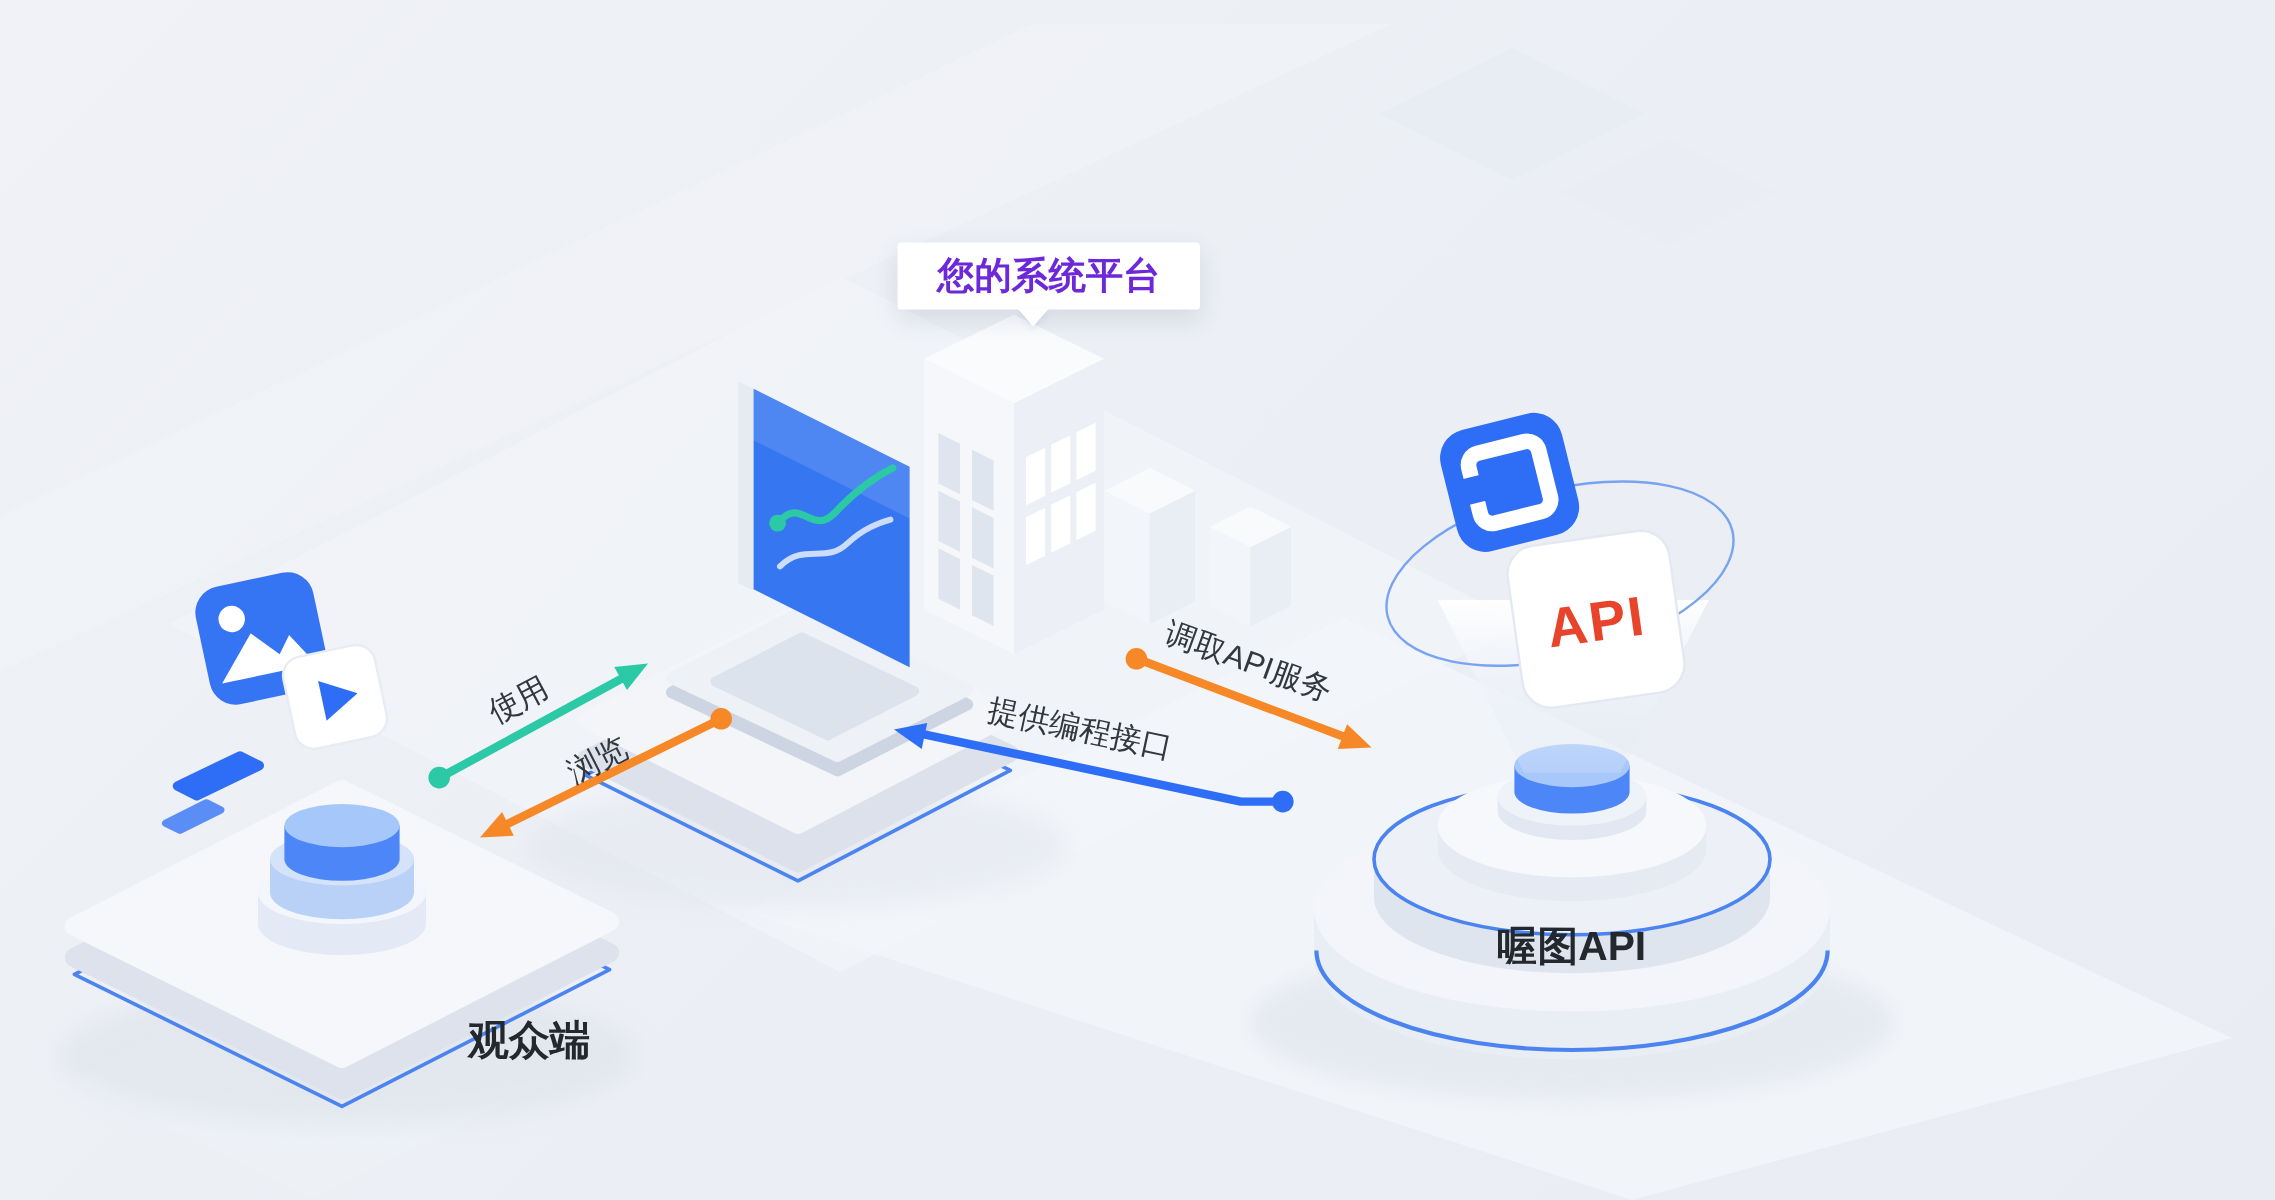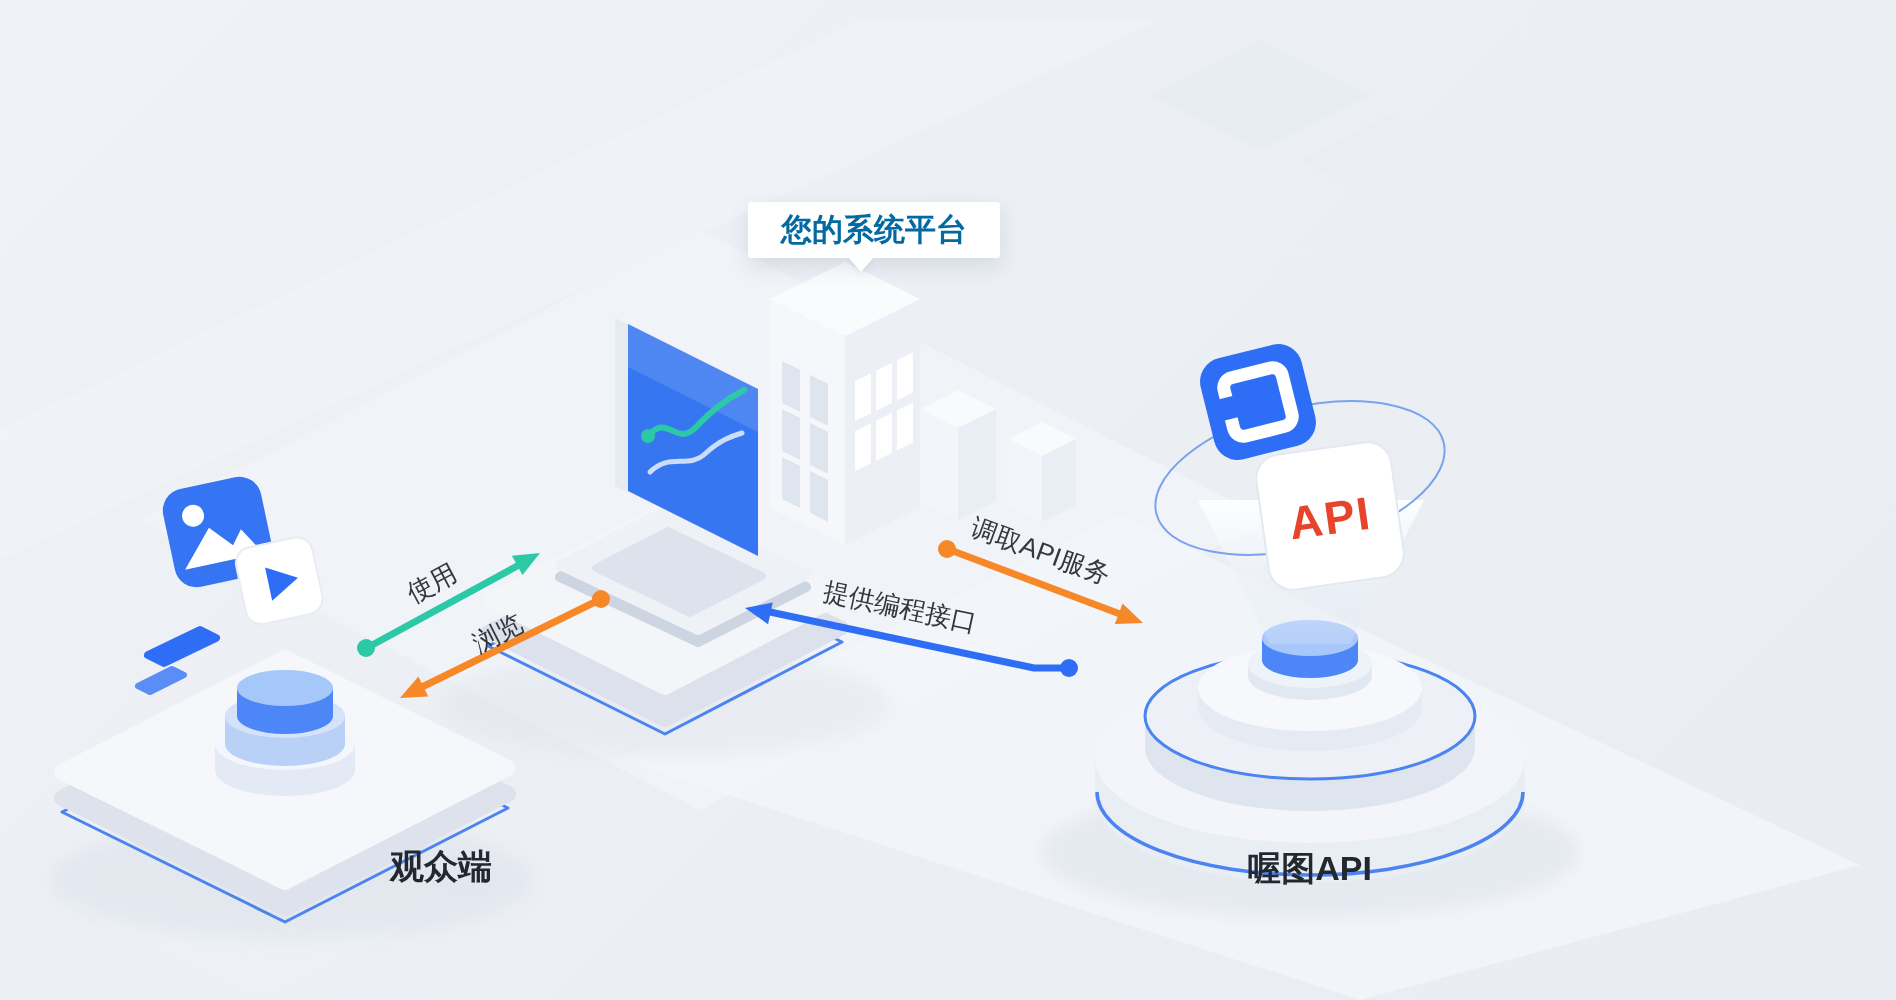--- a/index.html
+++ b/index.html
@@ -14,42 +14,42 @@
   svg.scene { position:absolute; left:0; top:0; }
   svg text.api-text {
     font-family:"Liberation Sans", sans-serif;
     font-weight:bold; font-size:46px; letter-spacing:2px;
   }
   .callout {
     position:absolute; left:748px; top:202px; width:252px; height:56px;
     background:#ffffff; border-radius:3px;
     box-shadow:0 8px 20px rgba(70,90,130,0.14);
     display:flex; align-items:center; justify-content:center;
-    font-size:31px; font-weight:bold; color:#0369a1;
+    font-size:31px; font-weight:bold; color:#6d28d9;
   }
   .callout-pointer {
     position:absolute; left:100px; bottom:-14px; width:0; height:0;
     border-left:13px solid transparent; border-right:13px solid transparent;
     border-top:15px solid #ffffff;
     filter:drop-shadow(0 3px 3px rgba(70,90,130,0.10));
   }
   .arrow-label {
     position:absolute; font-size:26px; color:#33373e; text-align:center;
     white-space:nowrap;
   }
   #use-label     { left:382px; top:566px; width:100px; transform:rotate(-28deg); }
   #browse-label  { left:448px; top:616px; width:100px; transform:rotate(-27deg); }
   #callapi-label { left:938px; top:534px; width:205px; transform:rotate(20deg); }
   #provide-label { left:786px; top:590px; width:228px; transform:rotate(12deg); }
   .node-label {
     position:absolute; font-weight:bold; color:#23272e; font-size:34px;
     text-align:center; white-space:nowrap;
   }
   #viewer-label { left:356px; top:844px; width:170px; }
-  #api-label    { left:1212px; top:846px; width:195px; }
+  #api-label    { left:1212px; top:766px; width:195px; }
 </style>
 </head>
 <body>
 
 <div class="stage">
 
   <svg class="scene" width="1896" height="1000" viewBox="0 0 1896 1000">
     <defs>
       <linearGradient id="coneGrad" x1="0" y1="0" x2="0" y2="1">
         <stop offset="0" stop-color="#ffffff" stop-opacity="0.95"></stop>

